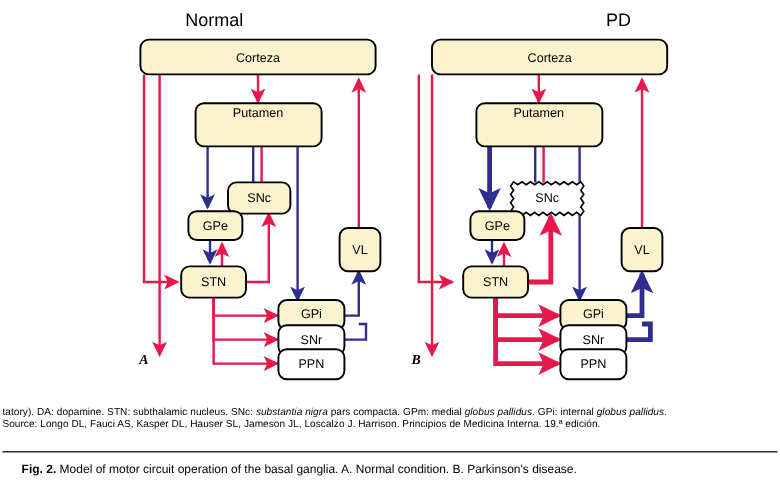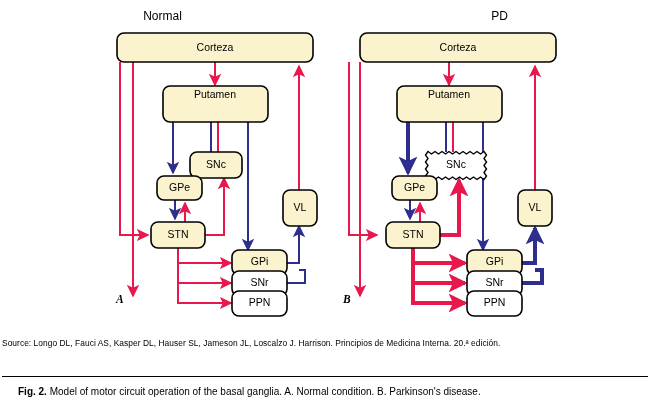--- a/index.html
+++ b/index.html
@@ -2,21 +2,21 @@
 <html><head>
 <meta charset="utf-8">
 <style>
   html,body{margin:0;padding:0;background:#ffffff;}
   body{width:650px;height:406px;font-family:"Liberation Sans",sans-serif;color:#000;overflow:hidden;}
   #root{position:relative;width:650px;height:406px;}
   .panels{position:relative;width:650px;height:334px;}
   .panel{position:absolute;top:0;width:325px;height:334px;}
   .panel.left{left:0;}
   .panel.right{left:337px;}
-  .panel-title{position:absolute;top:9px;left:0;width:325px;text-align:center;font-size:12px;}
+  .panel-title{position:absolute;top:9px;left:0;width:325px;text-align:center;font-size:15px;padding-left:16px;}
   svg.diag{position:absolute;top:0;left:0;}
   .boxtext{font-family:"Liberation Sans",sans-serif;font-size:10.5px;fill:#000;text-anchor:middle;dominant-baseline:middle;}
   .panel-letter{font-family:"Liberation Serif",serif;font-size:11.5px;font-weight:bold;font-style:italic;fill:#000;}
   .footnote{position:absolute;left:0;top:338px;width:650px;font-size:8.4px;line-height:10.2px;letter-spacing:0.05px;padding:0 2px;box-sizing:border-box;}
   .footnote i{font-style:italic;}
   .rule{position:absolute;left:2px;top:376px;width:646px;height:1px;background:#000;}
   .caption{position:absolute;left:2px;top:385px;width:646px;font-size:10px;line-height:13px;padding-left:16px;}
   .caption b{font-weight:bold;}
 </style>
 </head>
@@ -206,21 +206,22 @@
           <rect x="130" y="291" width="55" height="25" rx="7" ry="7" fill="#FFFFFF" stroke="#000" stroke-width="1.6"></rect>
           <text class="boxtext" x="157.5" y="303.5">PPN</text>
         </g>
 
         <text class="panel-letter" x="6" y="303">B</text>
       </svg>
     </div>
   </div>
 
   <div class="footnote">
-    <div>Source: Longo DL, Fauci AS, Kasper DL, Hauser SL, Jameson JL, Loscalzo J. Harrison. Principios de Medicina Interna. 20.ª edición.</div>
+    <div><span>tatory). DA: dopamine. STN: subthalamic nucleus. SNc: </span><i>substantia nigra</i><span> pars compacta. GPm: medial </span><i>globus pallidus</i><span>. GPi: internal </span><i>globus pallidus</i><span>.</span></div>
+    <div>Source: Longo DL, Fauci AS, Kasper DL, Hauser SL, Jameson JL, Loscalzo J. Harrison. Principios de Medicina Interna. 19.ª edición.</div>
   </div>
 
   <div class="rule"></div>
 
   <div class="caption">
     <b>Fig. 2.</b><span> Model of motor circuit operation of the basal ganglia. A. Normal condition. B. Parkinson's disease.</span>
   </div>
 
 </div>
 

